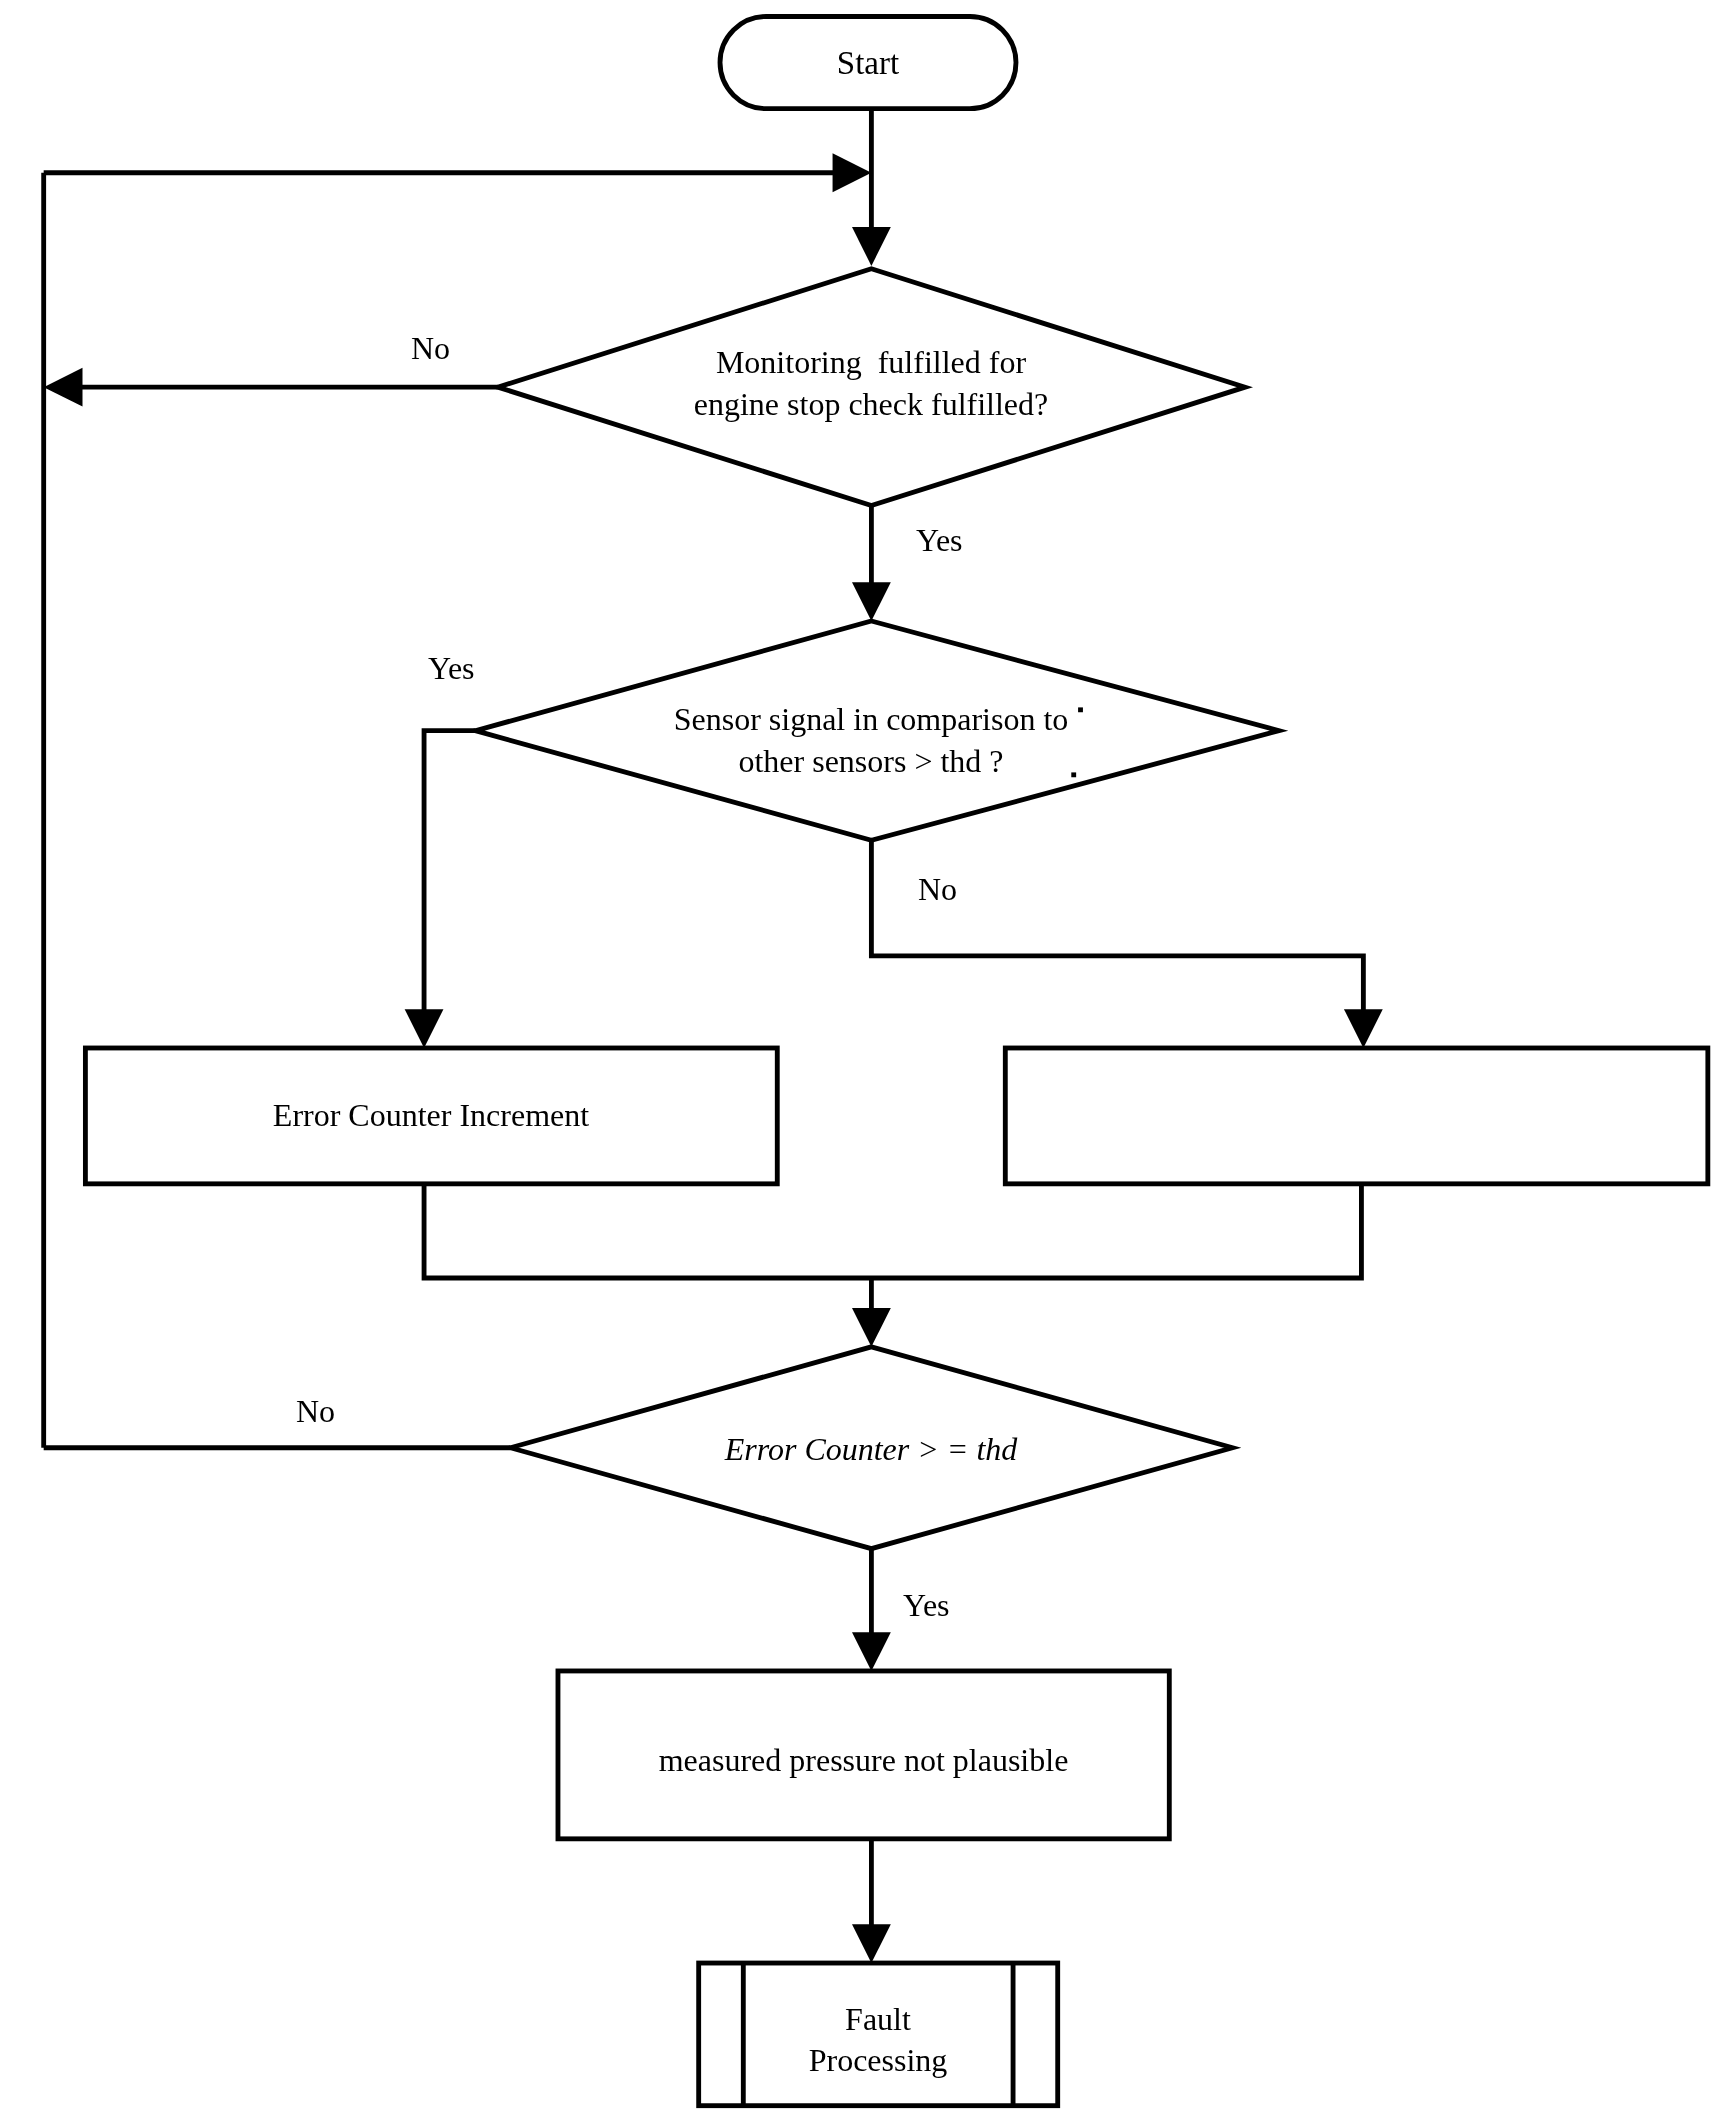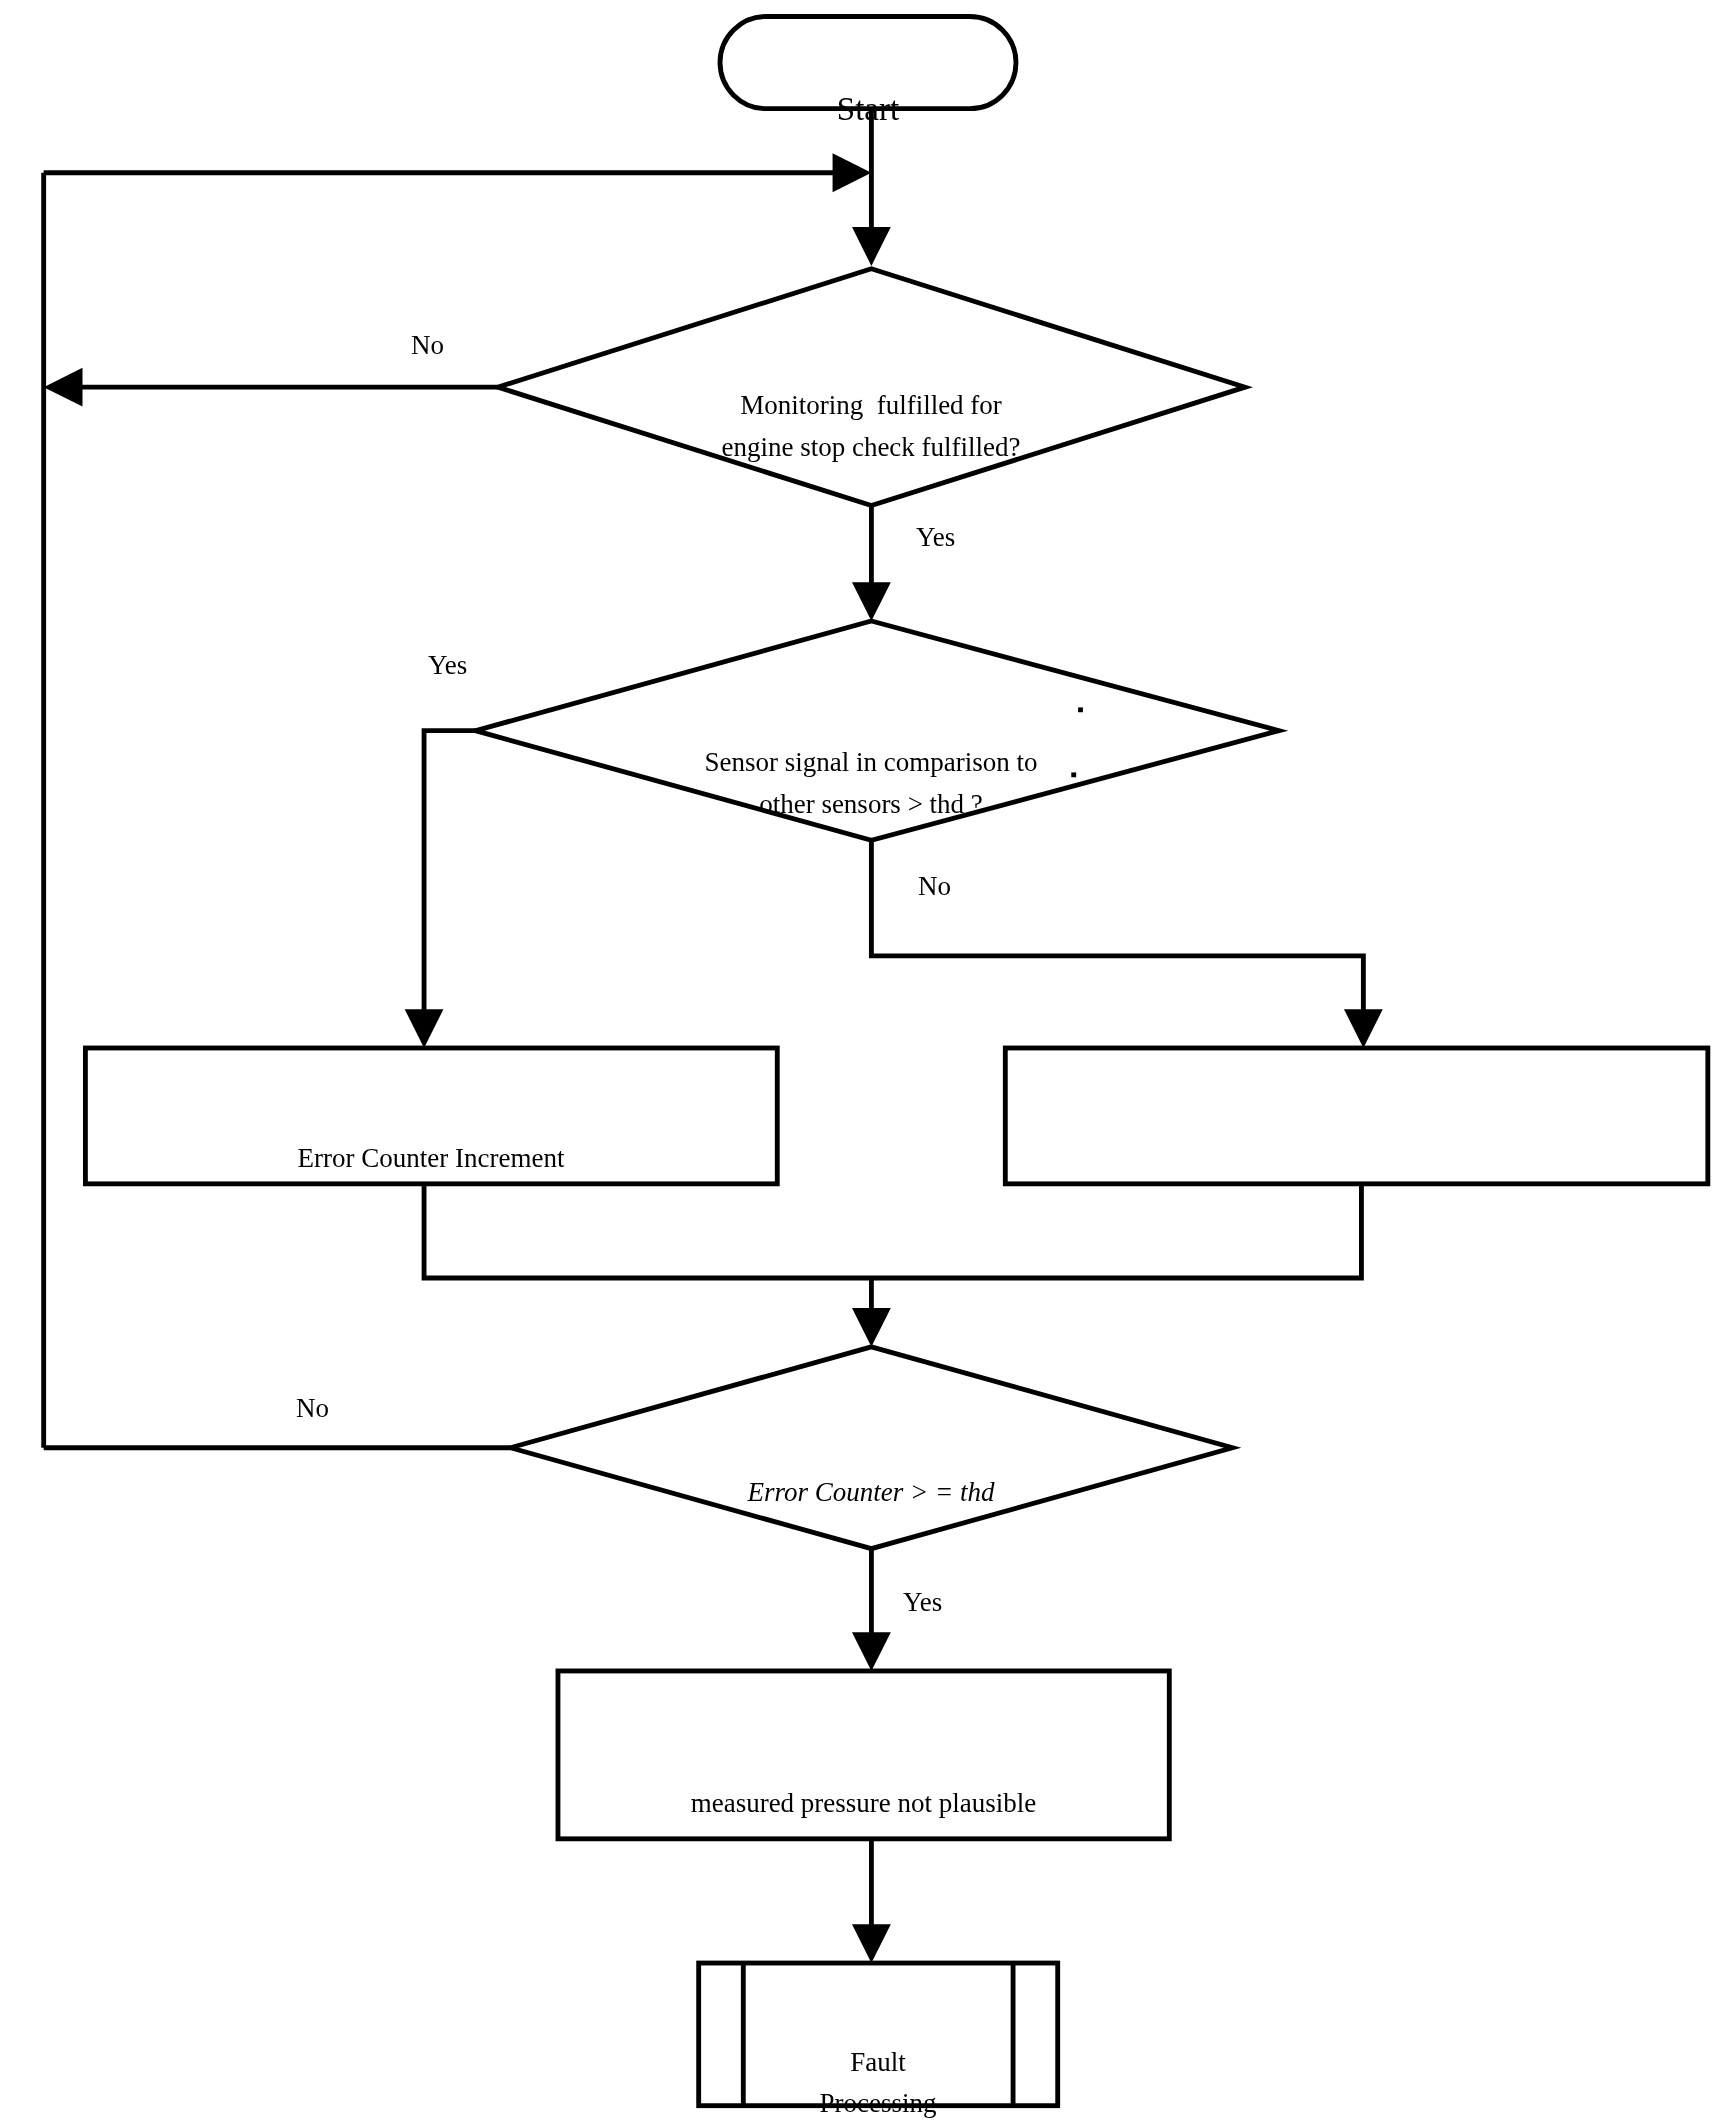--- a/index.html
+++ b/index.html
@@ -26,30 +26,29 @@
     width: 1736px;
     height: 2128px;
   }
   .node-label {
     position: absolute;
     text-align: center;
     line-height: 1.30;
     white-space: pre;
     color: #000000;
     pointer-events: none;
-    margin-top: 46px;
   }
   .edge-label {
     position: absolute;
     color: #000000;
     white-space: pre;
     line-height: 1;
   }
   .f34 { font-size: 33px; }
-  .f33 { font-size: 27px; }
+  .f33 { font-size: 32px; }
 </style>
 </head>
 <body>
 
 <div id="flow-root">
 
   <svg id="flow-svg" viewBox="0 0 1789 2193">
     <defs>
       <marker id="arrowdown" markerWidth="10" markerHeight="10" refX="0" refY="5" orient="auto" markerUnits="userSpaceOnUse">
       </marker>

